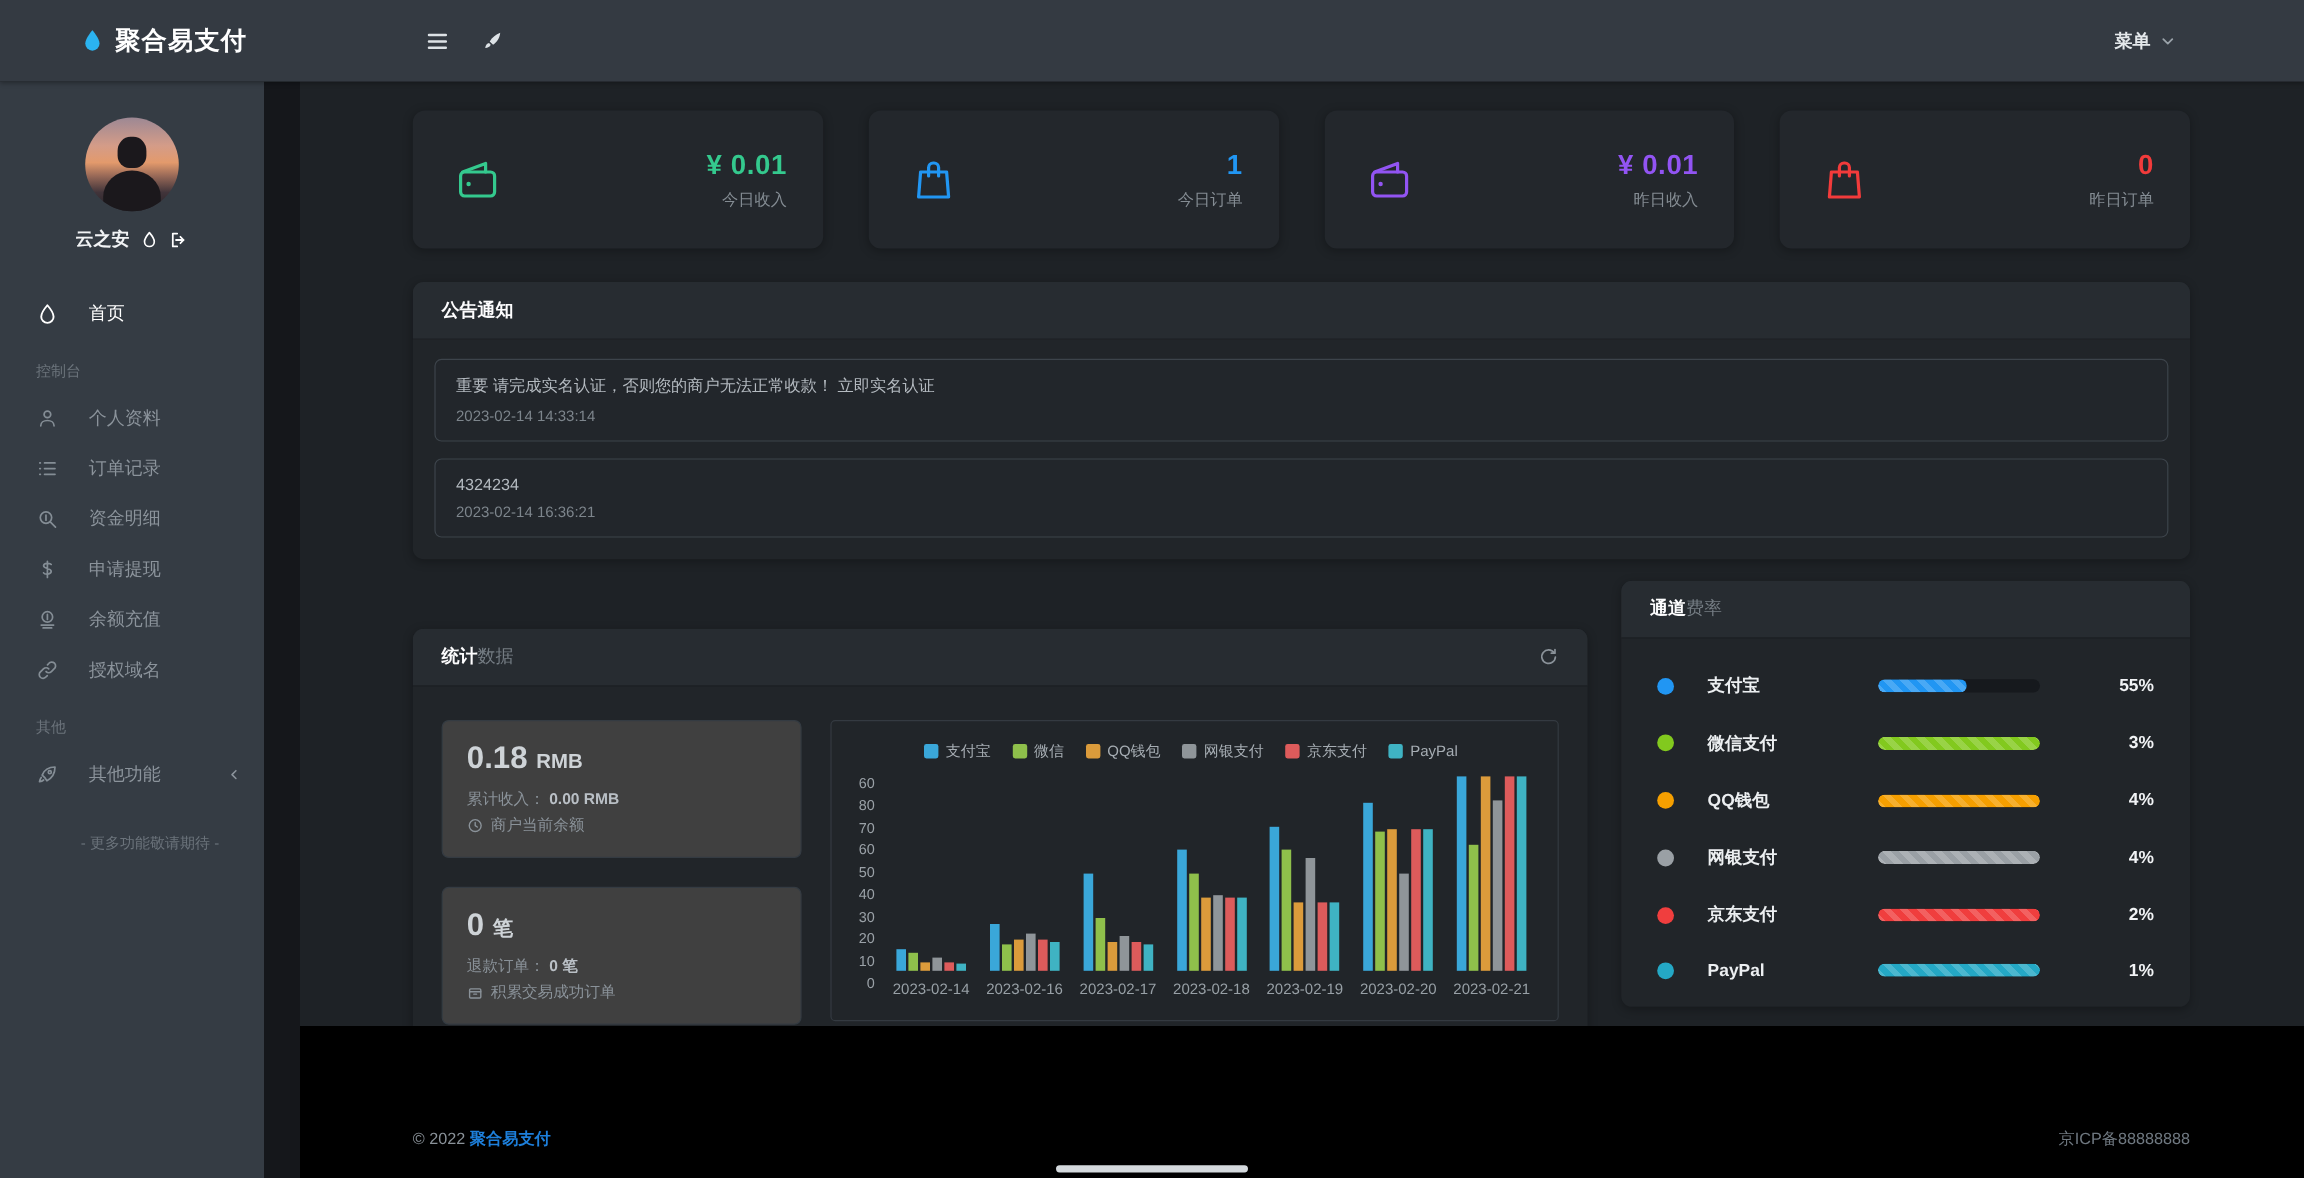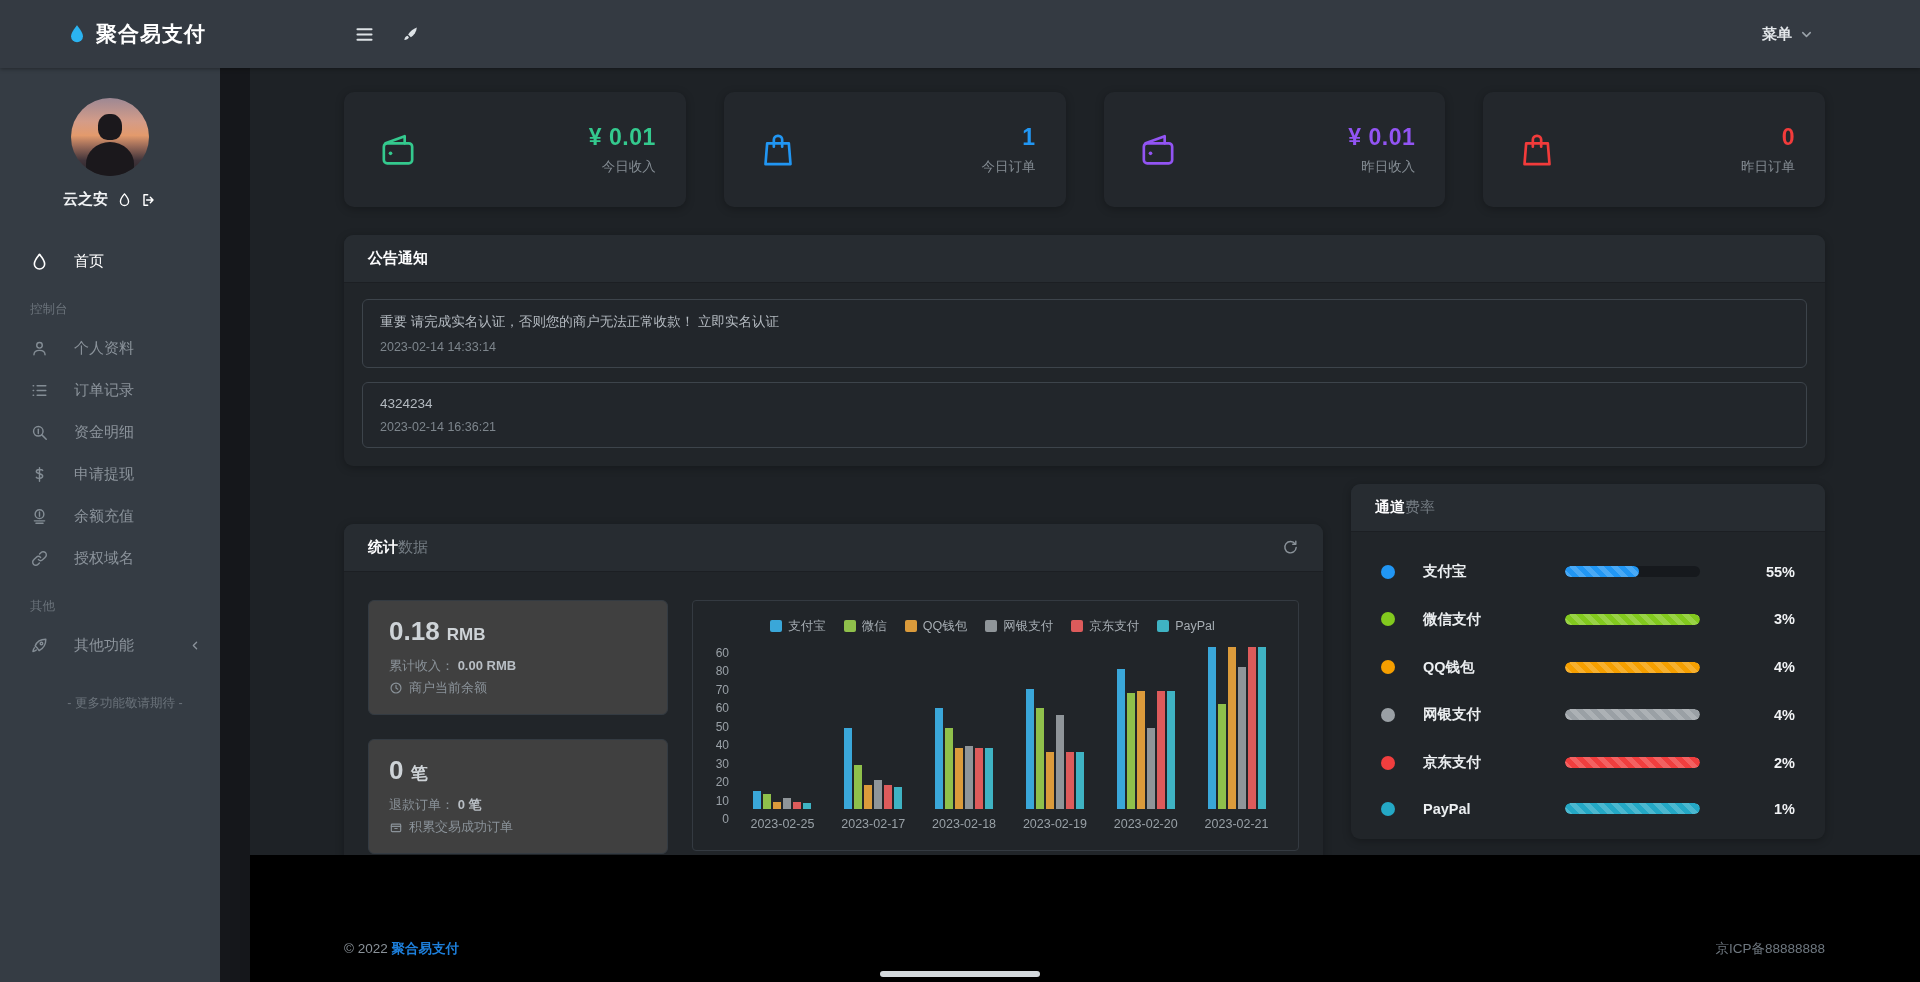--- a/index.html
+++ b/index.html
@@ -406,21 +406,32 @@
               <div class="chart-groups" id="chart-groups">
                   <div class="cg">
                     <div class="cg-bars">
                       <div class="cg-bar" style="height: 18.4444px; background: rgb(58, 167, 217);"></div>
                       <div class="cg-bar" style="height: 14.7556px; background: rgb(143, 192, 75);"></div>
                       <div class="cg-bar" style="height: 7.37778px; background: rgb(219, 155, 59);"></div>
                       <div class="cg-bar" style="height: 11.0667px; background: rgb(143, 149, 153);"></div>
                       <div class="cg-bar" style="height: 7.37778px; background: rgb(221, 91, 91);"></div>
                       <div class="cg-bar" style="height: 5.53333px; background: rgb(63, 179, 195);"></div>
                     </div>
-                    <div class="cg-label">2023-02-25</div>
+                    <div class="cg-label">2023-02-14</div>
+                  </div>
+                  <div class="cg">
+                    <div class="cg-bars">
+                      <div class="cg-bar" style="height: 38.7333px; background: rgb(58, 167, 217);"></div>
+                      <div class="cg-bar" style="height: 22.1333px; background: rgb(143, 192, 75);"></div>
+                      <div class="cg-bar" style="height: 25.8222px; background: rgb(219, 155, 59);"></div>
+                      <div class="cg-bar" style="height: 31.3556px; background: rgb(143, 149, 153);"></div>
+                      <div class="cg-bar" style="height: 25.8222px; background: rgb(221, 91, 91);"></div>
+                      <div class="cg-bar" style="height: 23.9778px; background: rgb(63, 179, 195);"></div>
+                    </div>
+                    <div class="cg-label">2023-02-16</div>
                   </div>
                   <div class="cg">
                     <div class="cg-bars">
                       <div class="cg-bar" style="height: 81.1556px; background: rgb(58, 167, 217);"></div>
                       <div class="cg-bar" style="height: 44.2667px; background: rgb(143, 192, 75);"></div>
                       <div class="cg-bar" style="height: 23.9778px; background: rgb(219, 155, 59);"></div>
                       <div class="cg-bar" style="height: 29.5111px; background: rgb(143, 149, 153);"></div>
                       <div class="cg-bar" style="height: 23.9778px; background: rgb(221, 91, 91);"></div>
                       <div class="cg-bar" style="height: 22.1333px; background: rgb(63, 179, 195);"></div>
                     </div>

